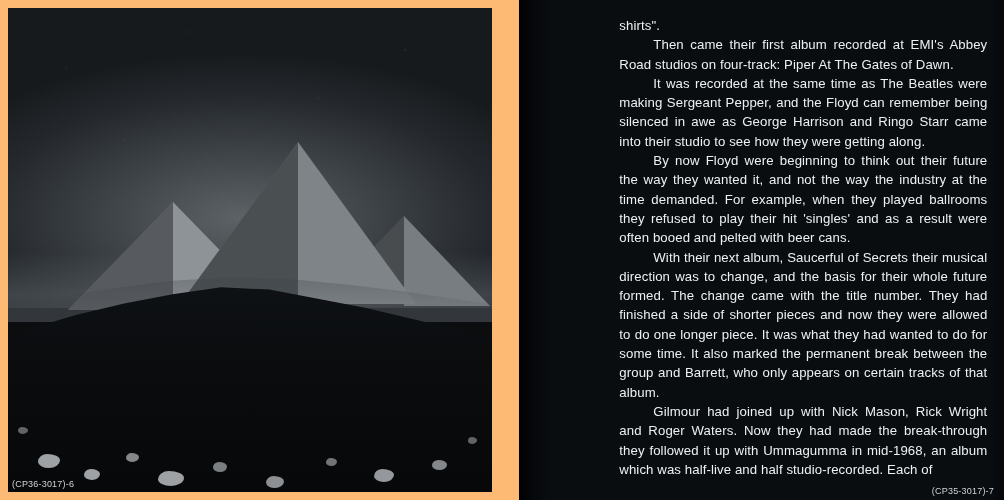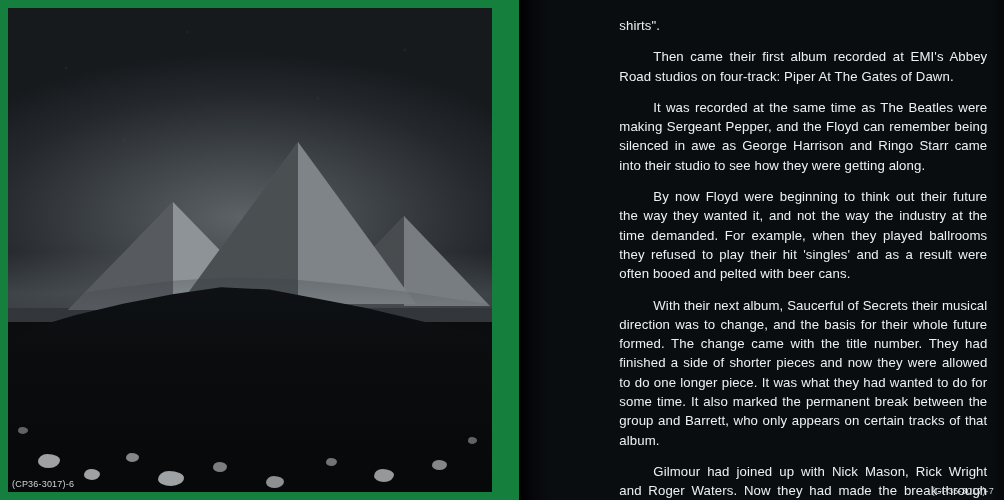--- a/index.html
+++ b/index.html
@@ -18,21 +18,21 @@
     width: 1004px;
     height: 500px;
     display: flex;
   }
 
   
   .left-page {
     position: relative;
     width: 540px;
     height: 500px;
-    background: #15803d;
+    background: #fdba74;
     overflow: hidden;
   }
   .photo {
     position: absolute;
     left: 8px;
     top: 8px;
     width: 484px;
     height: 484px;
     overflow: hidden;
     background: #0b0d0f;
@@ -191,21 +191,20 @@
     line-height: 19.3px;
     text-align: justify;
     letter-spacing: .1px;
     color: #eef0f1;
   }
   .text-col p {
     margin: 0;
   }
   .text-col p.indent {
     text-indent: 34px;
-    margin-top: 12px;
   }
   .page-caption {
     position: absolute;
     right: 10px;
     bottom: 4px;
     color: #cfd3d6;
     font-size: 9px;
     letter-spacing: .2px;
     padding-left: 25px;
   }

